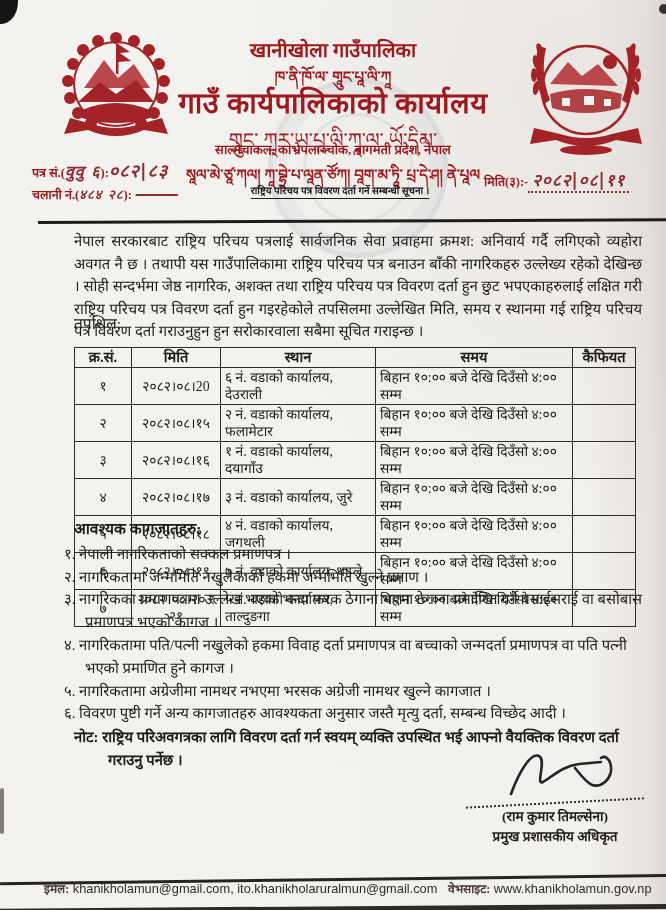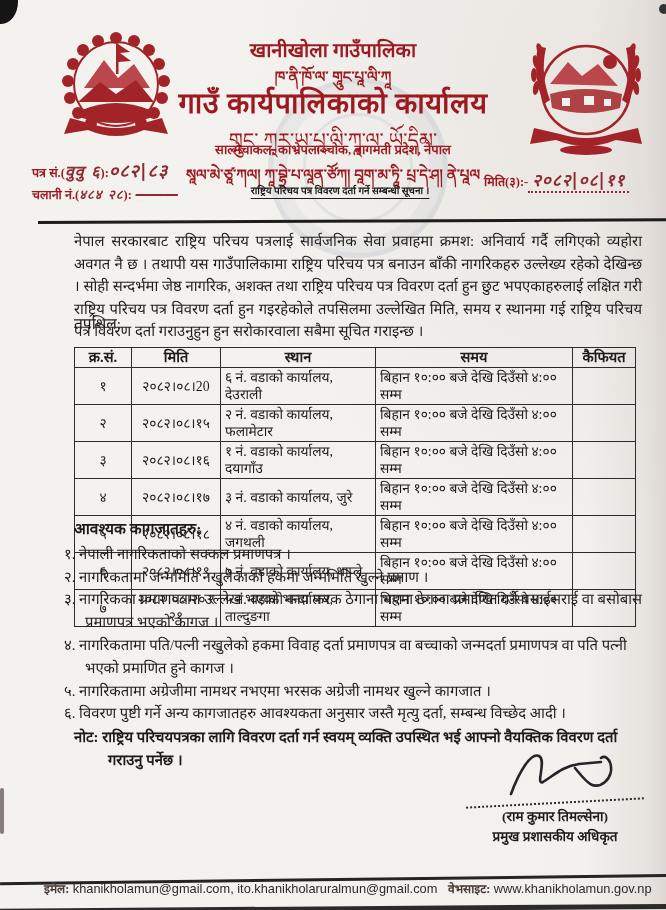--- a/index.html
+++ b/index.html
@@ -249,21 +249,21 @@
         <div class="doc-item">२. नागरिकतामा जन्ममिति नखुलेकाको हकमा जन्ममिति खुल्ने प्रमाण ।</div>
 
         <div class="doc-item">३. नागरिकका प्रमाणपत्रमा उल्लेख भएको भन्दा फरक ठेगाना भएमा ठेगाना प्रमाणित गर्ने बसाईसराई वा बसोबास प्रमाणपत्र भएको कागज ।</div>
 
         <div class="doc-item">४. नागरिकतामा पति/पत्नी नखुलेको हकमा विवाह दर्ता प्रमाणपत्र वा बच्चाको जन्मदर्ता प्रमाणपत्र वा पति पत्नी भएको प्रमाणित हुने कागज ।</div>
 
         <div class="doc-item">५. नागरिकतामा अग्रेजीमा नामथर नभएमा भरसक अग्रेजी नामथर खुल्ने कागजात ।</div>
 
         <div class="doc-item">६. विवरण पुष्टी गर्ने अन्य कागजातहरु आवश्यकता अनुसार जस्तै मृत्यु दर्ता, सम्बन्ध विच्छेद आदी ।</div>
       </div>
-    <div class="doc-note">नोट: राष्ट्रिय परिचयपत्रका लागि विवरण दर्ता गर्न स्वयम् व्यक्ति उपस्थित भई आफ्नो वैयक्तिक विवरण दर्ता गराउनु पर्नेछ ।</div>
+    <div class="doc-note">नोट: राष्ट्रिय परिअवगत्रका लागि विवरण दर्ता गर्न स्वयम् व्यक्ति उपस्थित भई आफ्नो वैयक्तिक विवरण दर्ता गराउनु पर्नेछ ।</div>
   </div>
 
   <div class="abs sig-block">
     <svg class="sig-scribble" width="130" height="62" viewBox="0 0 130 62">
       <path d="M6 52 C14 30 26 10 34 14 C42 18 30 44 38 40 C48 34 58 24 74 22 L96 20 M70 26 C80 38 88 50 100 40 C112 30 104 10 96 16" fill="none" stroke="#26242a" stroke-width="2.6" stroke-linecap="round"></path>
     </svg>
     <div class="sig-dots"></div>
     <div class="sig-name">(राम कुमार तिमल्सेना)</div>
     <div class="sig-title">प्रमुख प्रशासकीय अधिकृत</div>
   </div>

